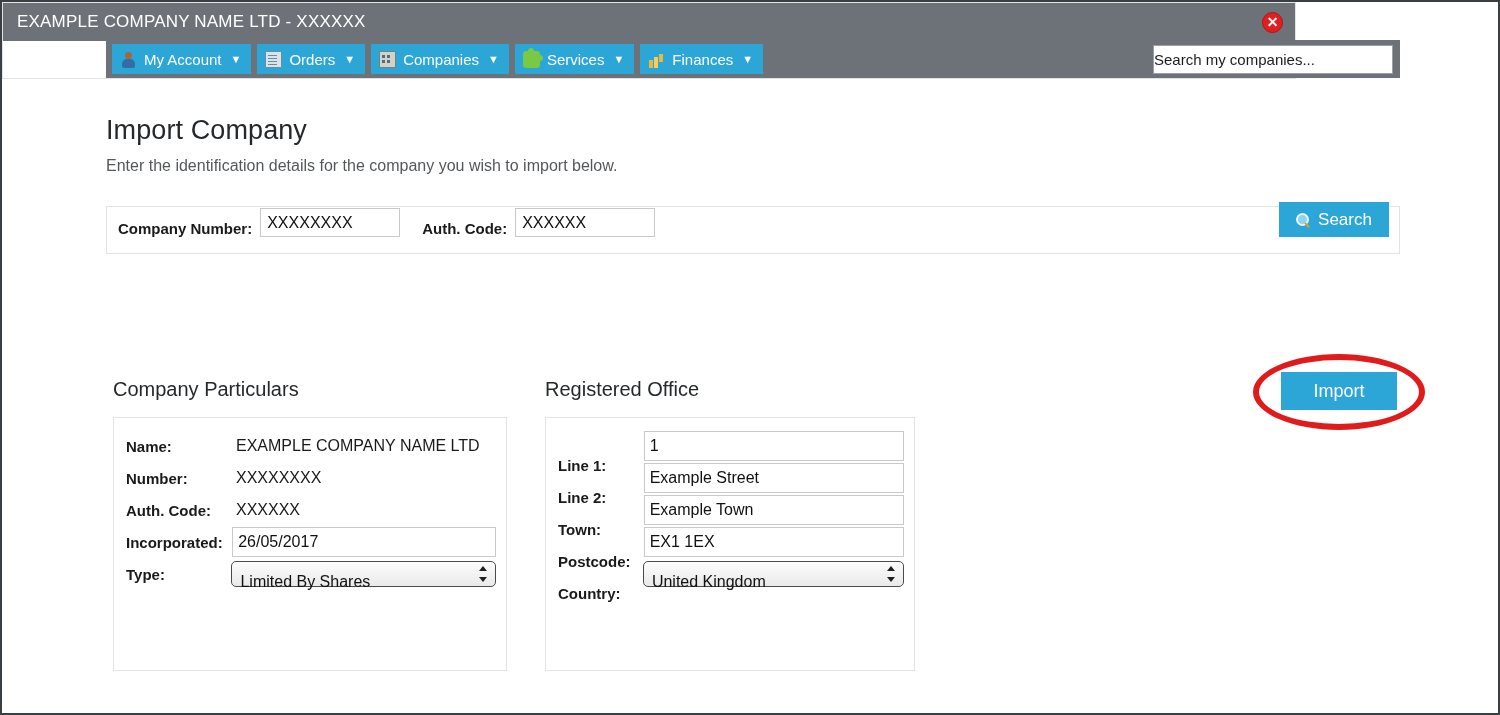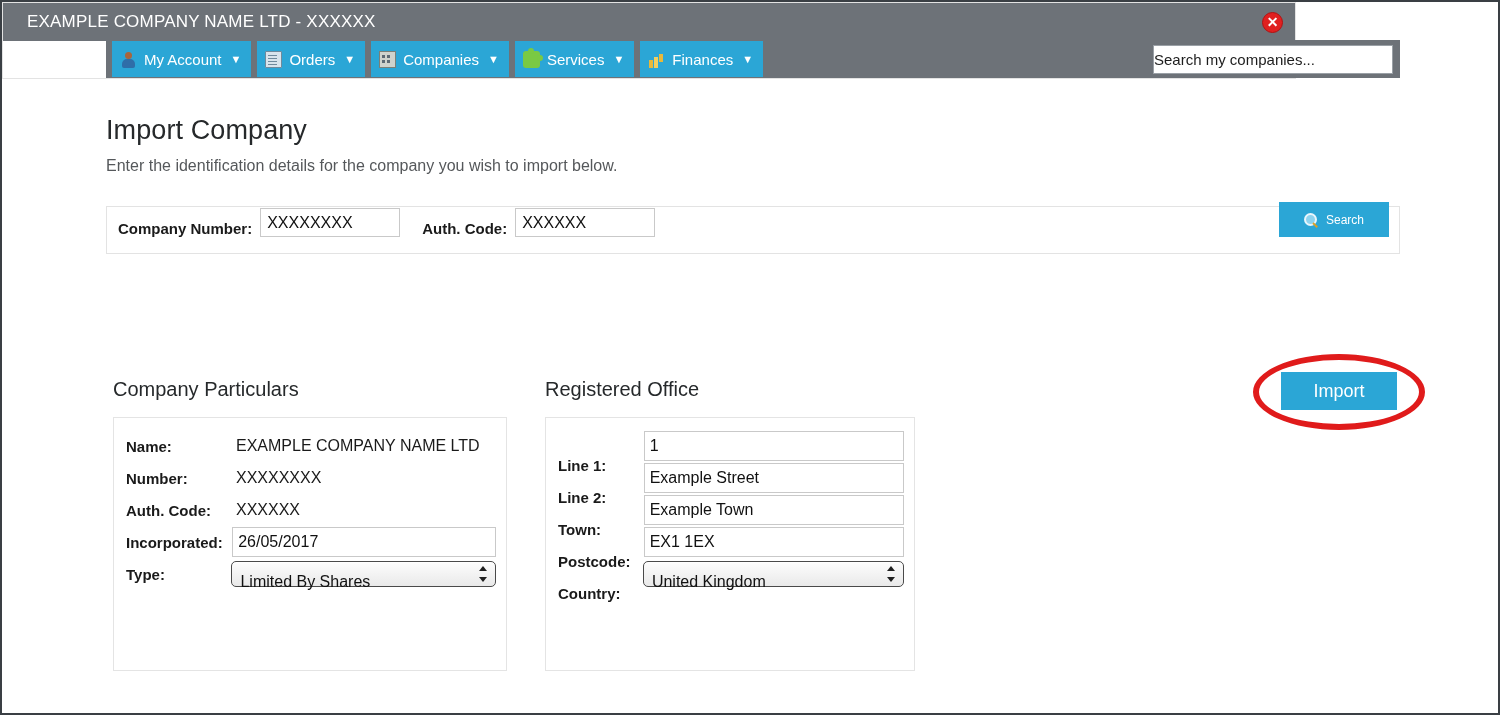--- a/index.html
+++ b/index.html
@@ -29,21 +29,21 @@
     display: flex;
     align-items: center;
   }
   .nav-items {
     display: flex;
     align-items: center;
     height: 100%;
     padding-left: 6px;
   }
   .nav-item {
-    height: 36px;
+    height: 30px;
     background: #2ba6d6;
     margin-right: 6px;
     padding: 0 10px 0 8px;
     display: flex;
     align-items: center;
     gap: 7px;
     cursor: pointer;
     color: #ffffff;
     font-size: 15px;
     white-space: nowrap;
@@ -215,21 +215,21 @@
     outline: none;
   }
   .ci-number { width: 140px; margin-right: 22px; }
   .ci-auth   { width: 140px; }
 
   .btn-blue {
     background: #2ba6d6;
     color: #ffffff;
     border: none;
     font-family: "Liberation Sans", sans-serif;
-    font-size: 12px;
+    font-size: 17px;
     cursor: pointer;
     display: inline-flex;
     align-items: center;
     justify-content: center;
     gap: 8px;
   }
   .search-btn {
     margin-left: auto;
     width: 110px;
     height: 35px;
@@ -266,21 +266,21 @@
     width: 1294px;
     height: 77px;
     border: 1px solid #e3e3e3;
     background: #ffffff;
   }
   .result-head {
     height: 38px;
     background: #6d7278;
     display: flex;
     align-items: center;
-    padding: 0 12px 0 24px;
+    padding: 0 12px 0 14px;
   }
   .result-head .title {
     color: #ffffff;
     font-size: 17px;
     letter-spacing: 0.2px;
   }
   .close-btn {
     margin-left: auto;
     width: 21px; height: 21px;
     border-radius: 50%;

